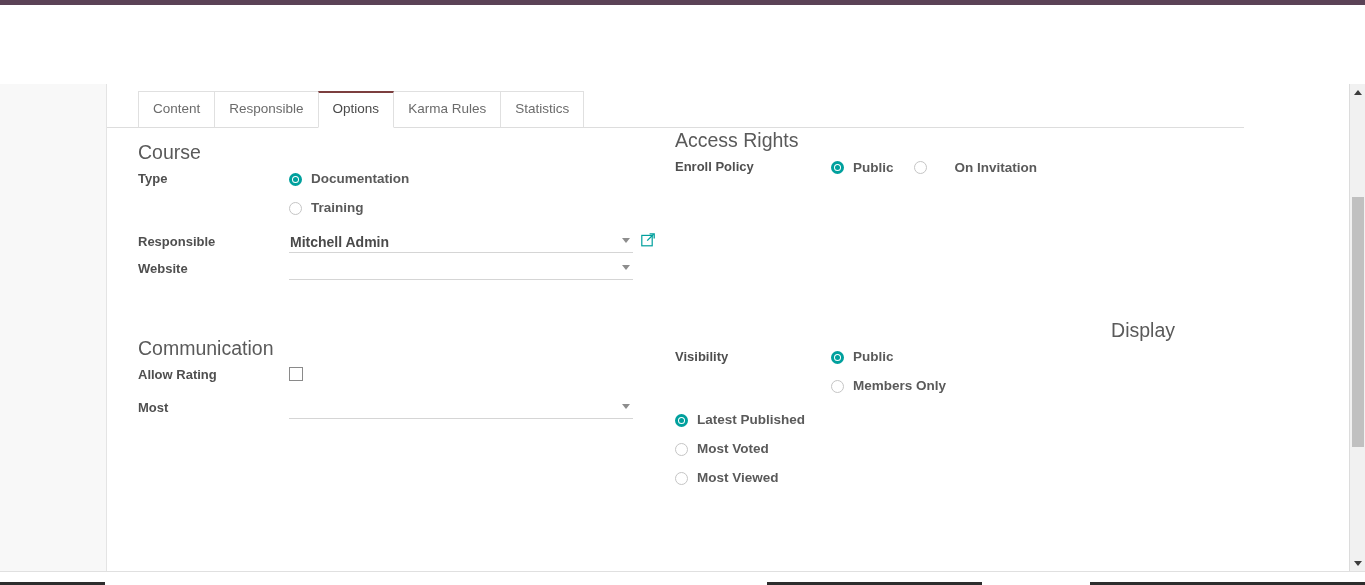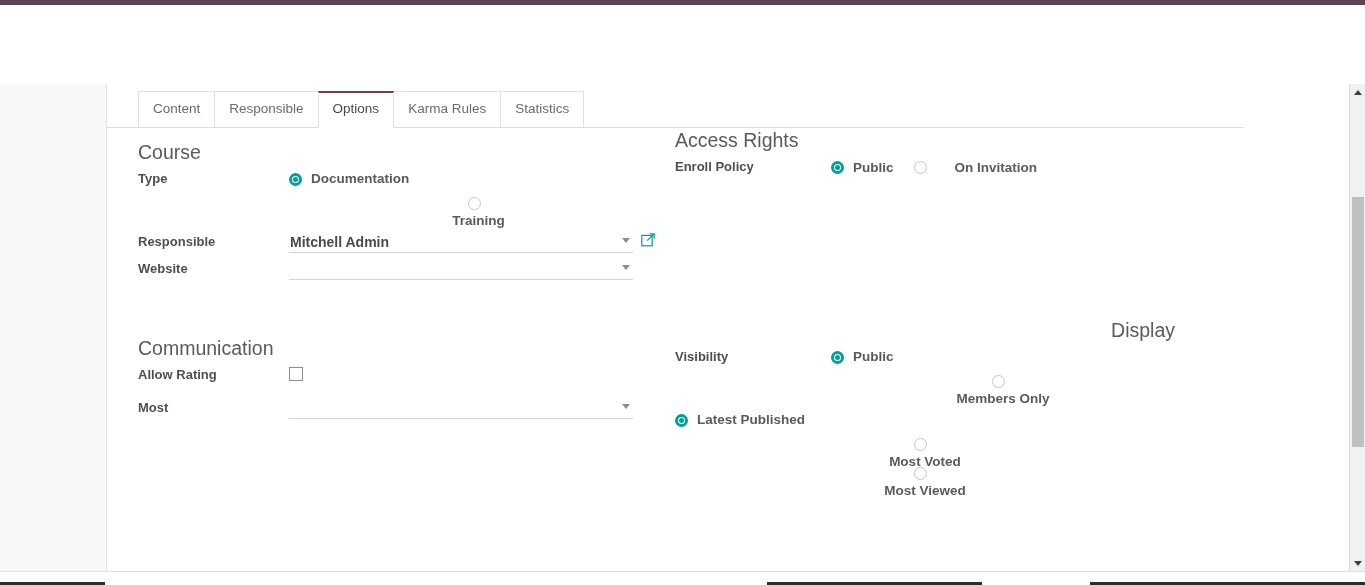--- a/index.html
+++ b/index.html
@@ -191,21 +191,21 @@
   .field-label.narrow { width: 156px; flex: 0 0 156px; }
   .field-value { flex: 1 1 auto; font-weight: bold; }
 
   
   .radio-line {
     display: flex;
     align-items: center;
     height: 22px;
     line-height: 22px;
   }
-  .radio-line + .radio-line { margin-top: 7px; flex-direction: column; }
+  .radio-line + .radio-line { margin-top: 7px; }
   .radio-inline { display: flex; align-items: center; height: 22px; }
   .radio-inline .radio-opt + .radio-opt { margin-left: 20px; gap: 19px; }
   .radio-opt { display: flex; align-items: center; cursor: pointer; }
 
   .radio {
     width: 13px; height: 13px;
     border-radius: 50%;
     border: 1px solid #c5c5c5;
     background: #ffffff;
     flex: 0 0 13px;

